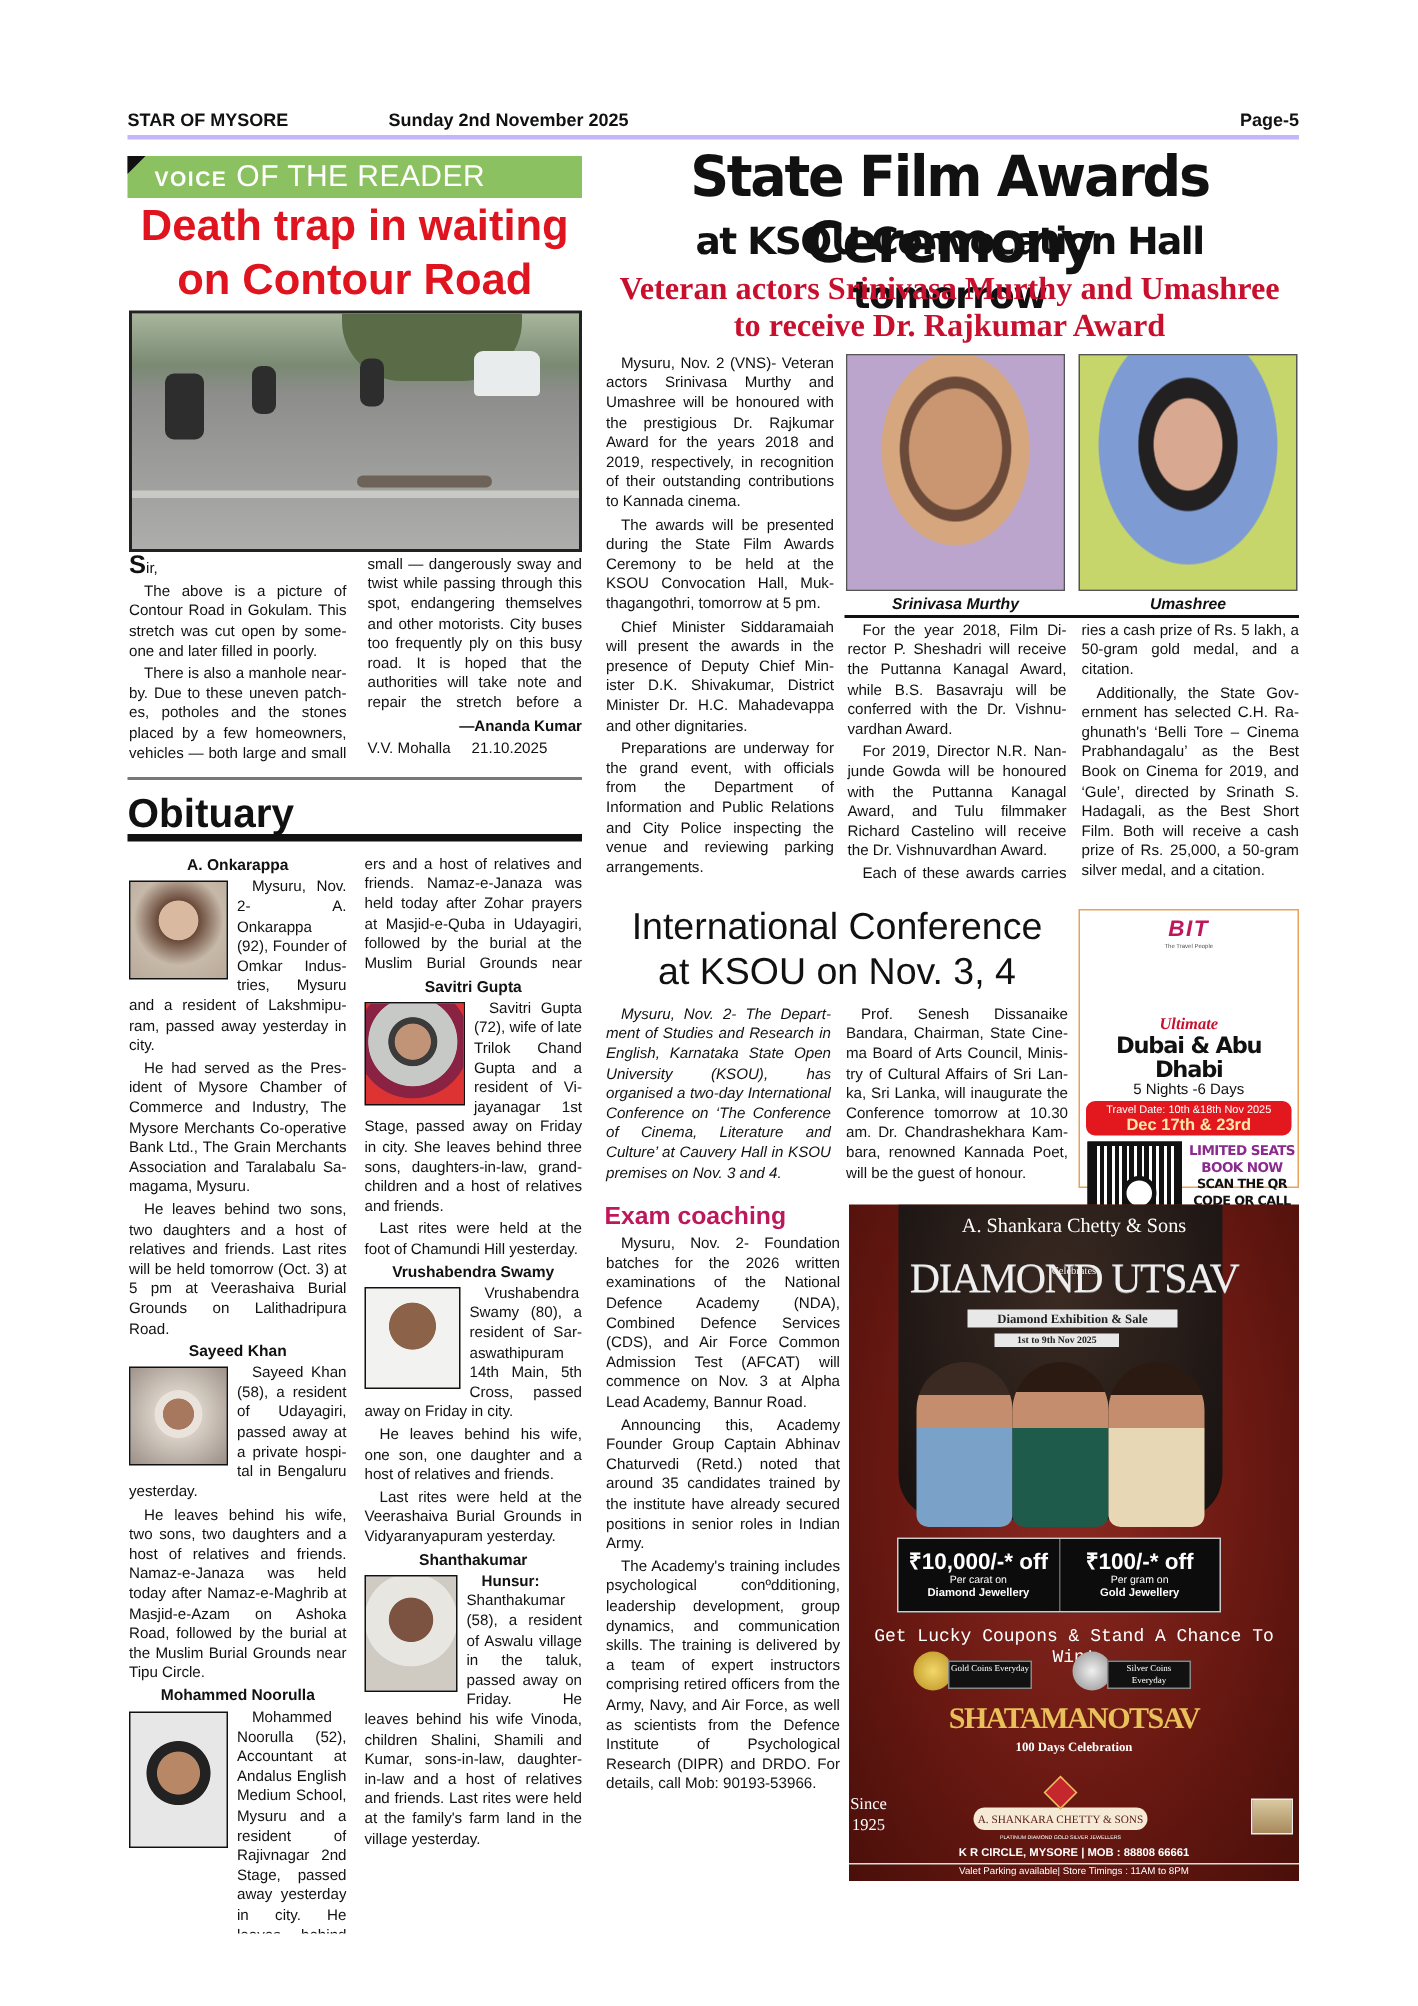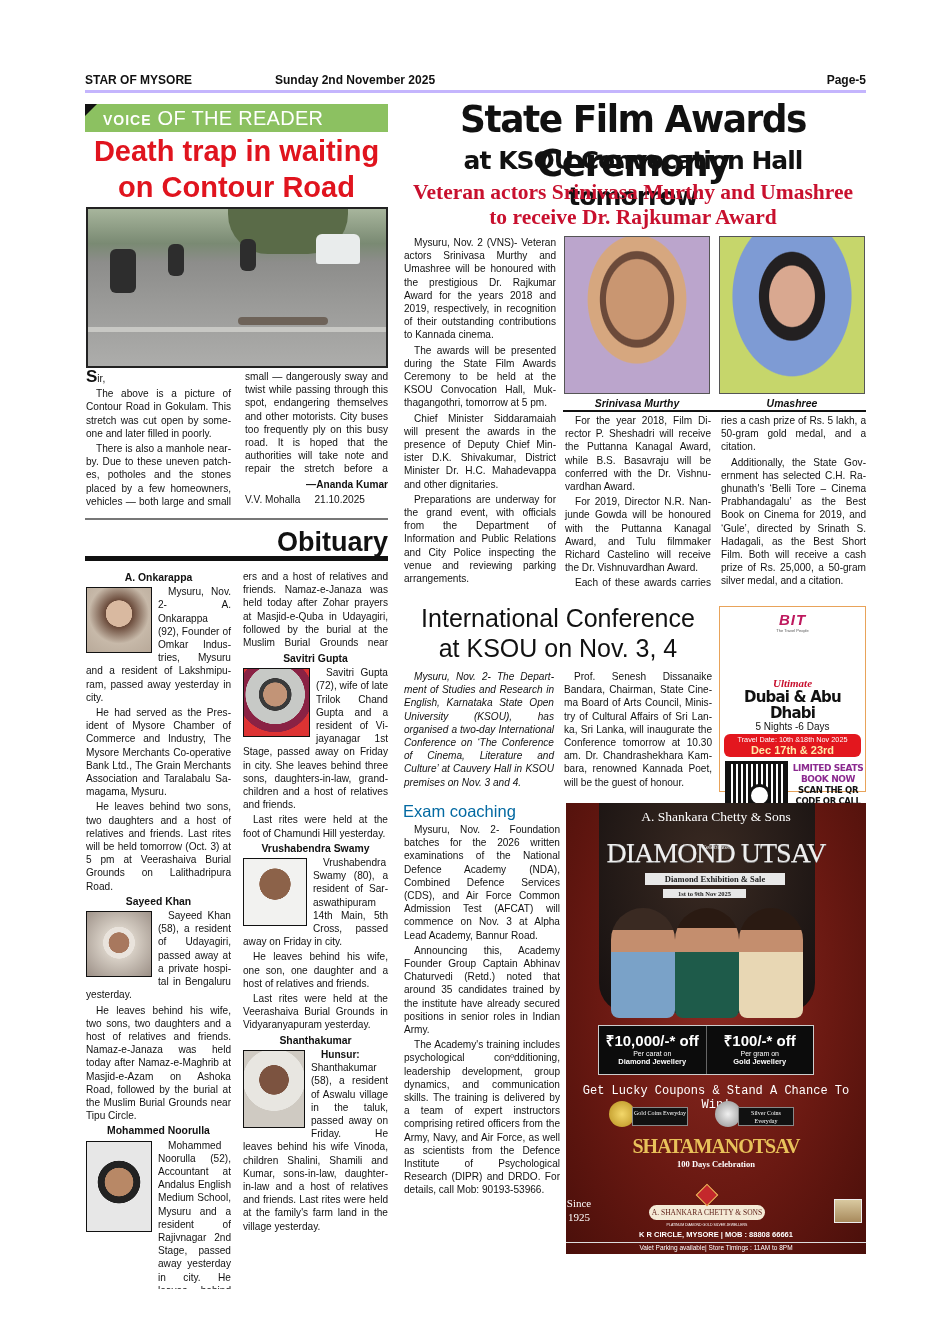--- a/index.html
+++ b/index.html
@@ -2,21 +2,21 @@
 <html><head>
 <meta charset="utf-8">
 <style>
   * { box-sizing: border-box; margin: 0; padding: 0; }
   html, body { width: 945px; height: 1337px; background: #ffffff; }
   body { position: relative; font-family: "Liberation Sans", sans-serif; color: #111; overflow: hidden; }
 
   .masthead { position: absolute; left: 85px; top: 73px; width: 781px; height: 20px; border-bottom: 3px solid #c4b5fd; }
   .masthead span { position: absolute; top: 0; font-size: 12px; font-weight: bold; }
   .mh-paper { left: 0; }
-  .mh-date { left: 190px; }
+  .mh-date { left: 174px; }
   .mh-page { right: 0; }
 
   .col { position: absolute; font-size: 10.1px; line-height: 13.2px; text-align: justify; hyphens: manual; }
   .col p { text-indent: 10px; margin-bottom: 2px; }
   .col p.noind { text-indent: 0; }
   .col h4 { text-align: center; font-size: 10.4px; font-weight: bold; margin: 1px 0 1px; }
 
   
   .vor-banner { position: absolute; left: 85px; top: 104px; width: 303px; height: 28px; background: #8cc161; }
   .vor-corner { position: absolute; left: 0; top: 0; width: 0; height: 0; border-top: 12px solid #111; border-right: 12px solid transparent; }
@@ -28,41 +28,41 @@
   .road-photo .car { position: absolute; left: 228px; top: 25px; width: 44px; height: 30px; background: #e9ecec; border-radius: 6px 6px 3px 3px; }
   .road-photo .bike { position: absolute; width: 16px; height: 32px; background: #2d2d2d; border-radius: 6px; }
   .road-photo .patch { position: absolute; left: 150px; top: 108px; width: 90px; height: 8px; background: #6e6359; border-radius: 4px; }
   .road-photo .line { position: absolute; left: 0; top: 118px; width: 100%; height: 5px; background: #c8c8c4; }
 
   .dropcap { font-size: 17px; font-weight: 900; }
   .sign { text-align: right; font-weight: bold; }
   .rule { position: absolute; height: 2px; background: #777; }
 
   
-  .obit-title { position: absolute; left: 85px; top: 527px; width: 303px; height: 34px; text-align: right; font-size: 27px; font-weight: bold; border-bottom: 5px solid #111; line-height: 30px; }
+  .obit-title { position: absolute; left: 85px; top: 527px; width: 303px; height: 34px; text-align: left; font-size: 27px; font-weight: bold; border-bottom: 5px solid #111; line-height: 30px; }
   .ph { float: left; margin: 2px 6px 2px 0; border: 1.5px solid #111; }
   .ph-onk { width: 66px; height: 66px; background: radial-gradient(circle at 50% 40%, #d9b9a0 0 26%, #6a4a3a 27%, #c7b9a9 60%, #b8a999 100%); }
   .ph-say { width: 66px; height: 66px; background: radial-gradient(circle at 50% 48%, #a8785e 0 22%, #e9e3dc 23% 34%, #d7cfc5 35%, #9b8f86 100%); }
   .ph-noor { width: 66px; height: 91px; background: radial-gradient(circle at 50% 45%, #b88866 0 24%, #222 25% 36%, #e7e7e7 37%); }
   .ph-sav { width: 67px; height: 69px; background: radial-gradient(circle at 48% 38%, #c29477 0 22%, #3b3b3b 23% 30%, #c7c9c6 31% 55%, #8a2244 56% 70%, #d33 71%); }
   .ph-vru { width: 64px; height: 68px; background: radial-gradient(circle at 50% 38%, #8c6249 0 30%, #f2f2f0 31%); }
   .ph-shan { width: 62px; height: 78px; background: radial-gradient(circle at 50% 38%, #7c5340 0 26%, #e8e6e1 27% 55%, #cfcac2 56%); }
 
   
   .sfa-h1 { position: absolute; left: 402px; top: 99px; width: 462px; text-align: center; font-family: "DejaVu Sans", sans-serif; font-weight: bold; font-size: 36px; letter-spacing: -1.5px; transform: scaleY(1.05); line-height: 42px; }
   .sfa-h2 { position: absolute; left: 402px; top: 143px; width: 462px; text-align: center; font-family: "DejaVu Sans", sans-serif; font-weight: bold; font-size: 25px; letter-spacing: -1px; line-height: 36px; }
   .sfa-h3 { position: absolute; left: 402px; top: 180px; width: 462px; text-align: center; font-family: "Liberation Serif", serif; color: #c8102e; font-weight: bold; font-size: 21.5px; line-height: 25px; }
   .portrait { position: absolute; top: 236px; width: 146px; height: 158px; border: 1px solid #555; }
   .p-murthy { left: 564px; background: radial-gradient(ellipse at 50% 40%, #c99671 0 30%, #6b4a3a 31% 36%, #d6a77f 37% 48%, #bba5cc 49%); }
   .p-uma { left: 719px; background: radial-gradient(ellipse at 50% 38%, #d9a890 0 22%, #232021 23% 32%, #7e9bd4 33% 58%, #c6d66b 59%); }
   .cap { position: absolute; top: 397px; width: 146px; text-align: center; font-size: 10.5px; font-style: italic; font-weight: bold; }
   .cap-rule { position: absolute; left: 563px; top: 410px; width: 303px; height: 1.5px; background: #111; }
 
   .intl-head { position: absolute; left: 403px; top: 603px; width: 310px; text-align: center; font-size: 25px; line-height: 30px; }
-  .exam-head { position: absolute; left: 403px; top: 802px; width: 160px; color: #0369a1; font-weight: normal; font-size: 16.5px; }
+  .exam-head { position: absolute; left: 403px; top: 802px; width: 160px; color: #be185d; font-weight: bold; font-size: 16.5px; }
 
   
   .bit-ad { position: absolute; left: 719px; top: 606px; width: 147px; height: 186px; border: 1.5px solid #e8a35a; background: #fff; text-align: center; }
   .bit-logo { margin-top: 4px; font-size: 15px; font-weight: 900; font-style: italic; color: #be185d; letter-spacing: 1px; }
   .bit-tag { font-size: 4px; color: #555; }
   .bit-ult { font-family: "Liberation Serif", serif; font-style: italic; color: #c8102e; font-size: 11px; font-weight: bold; margin-top: 44px; }
   .bit-dest { font-family: "DejaVu Sans", sans-serif; font-weight: bold; font-size: 15px; letter-spacing: -0.8px; line-height: 16px; }
   .bit-nights { font-size: 10px; }
   .bit-red { margin: 2px 4px; background: #e3171e; color: #fff; border-radius: 6px; padding: 1px 0; }
   .bit-red div:first-child { font-size: 7.3px; }

